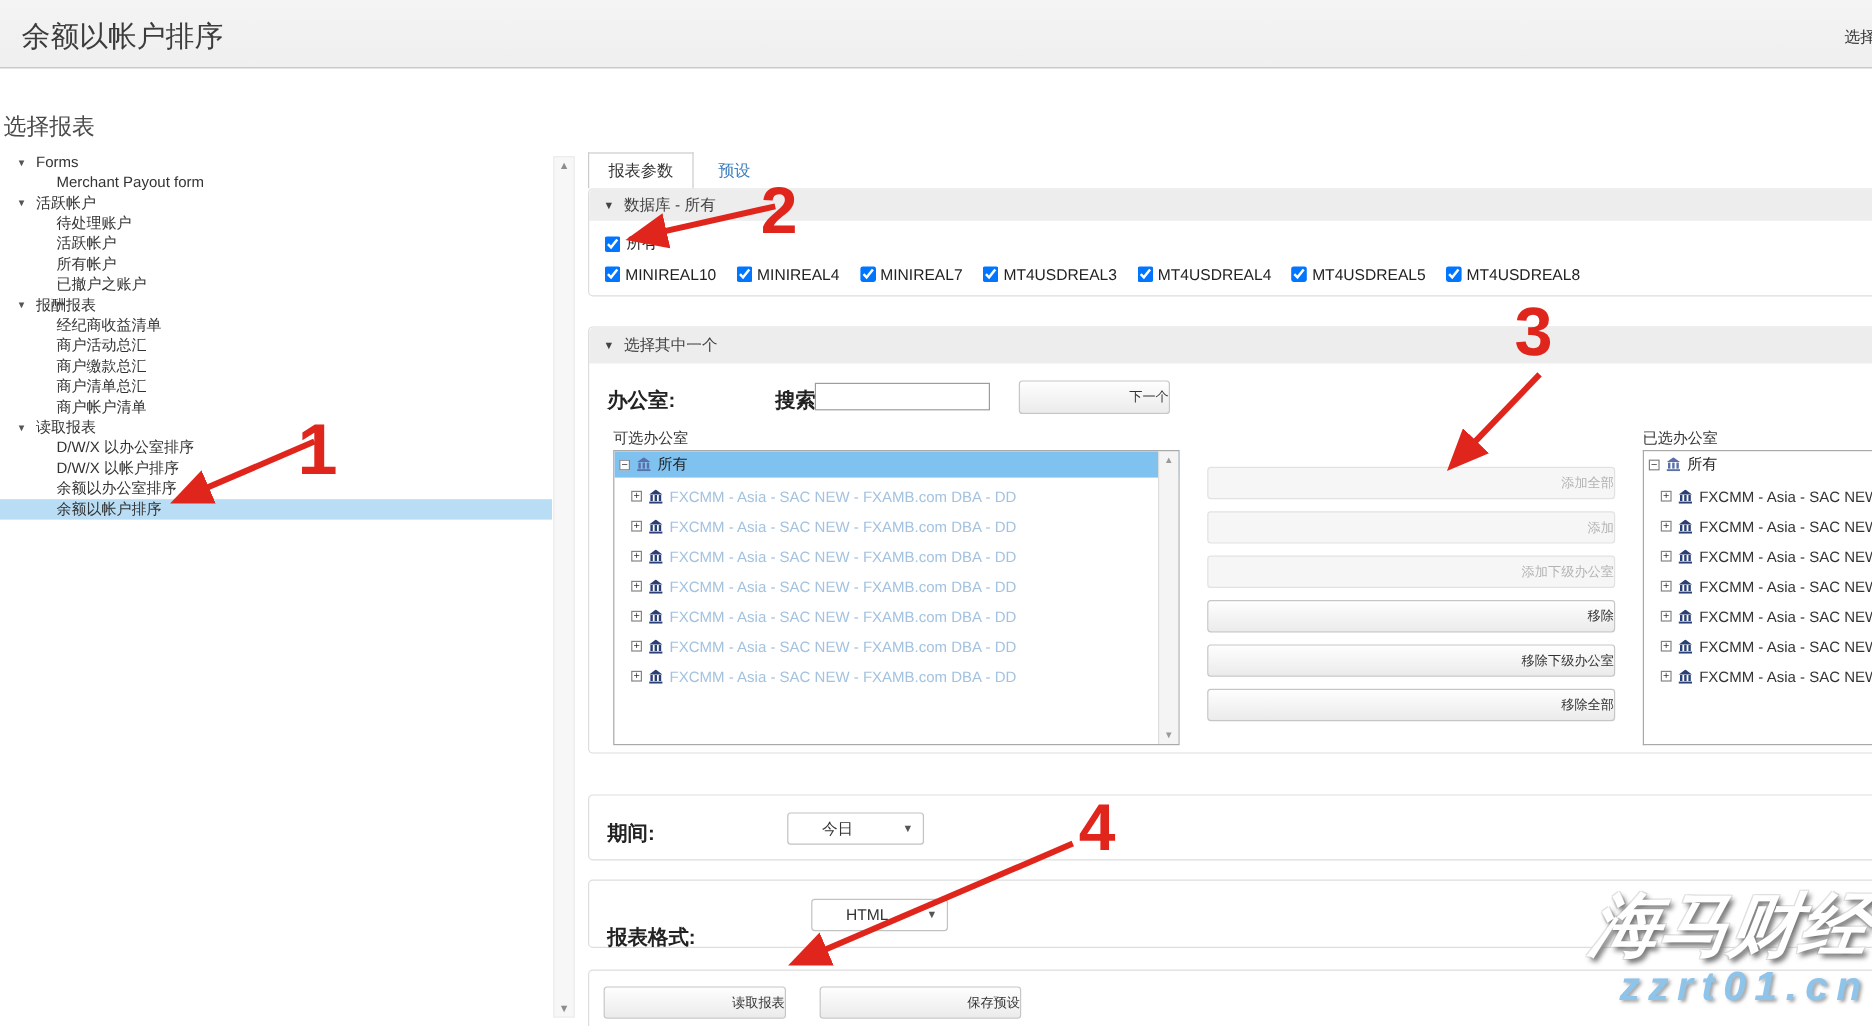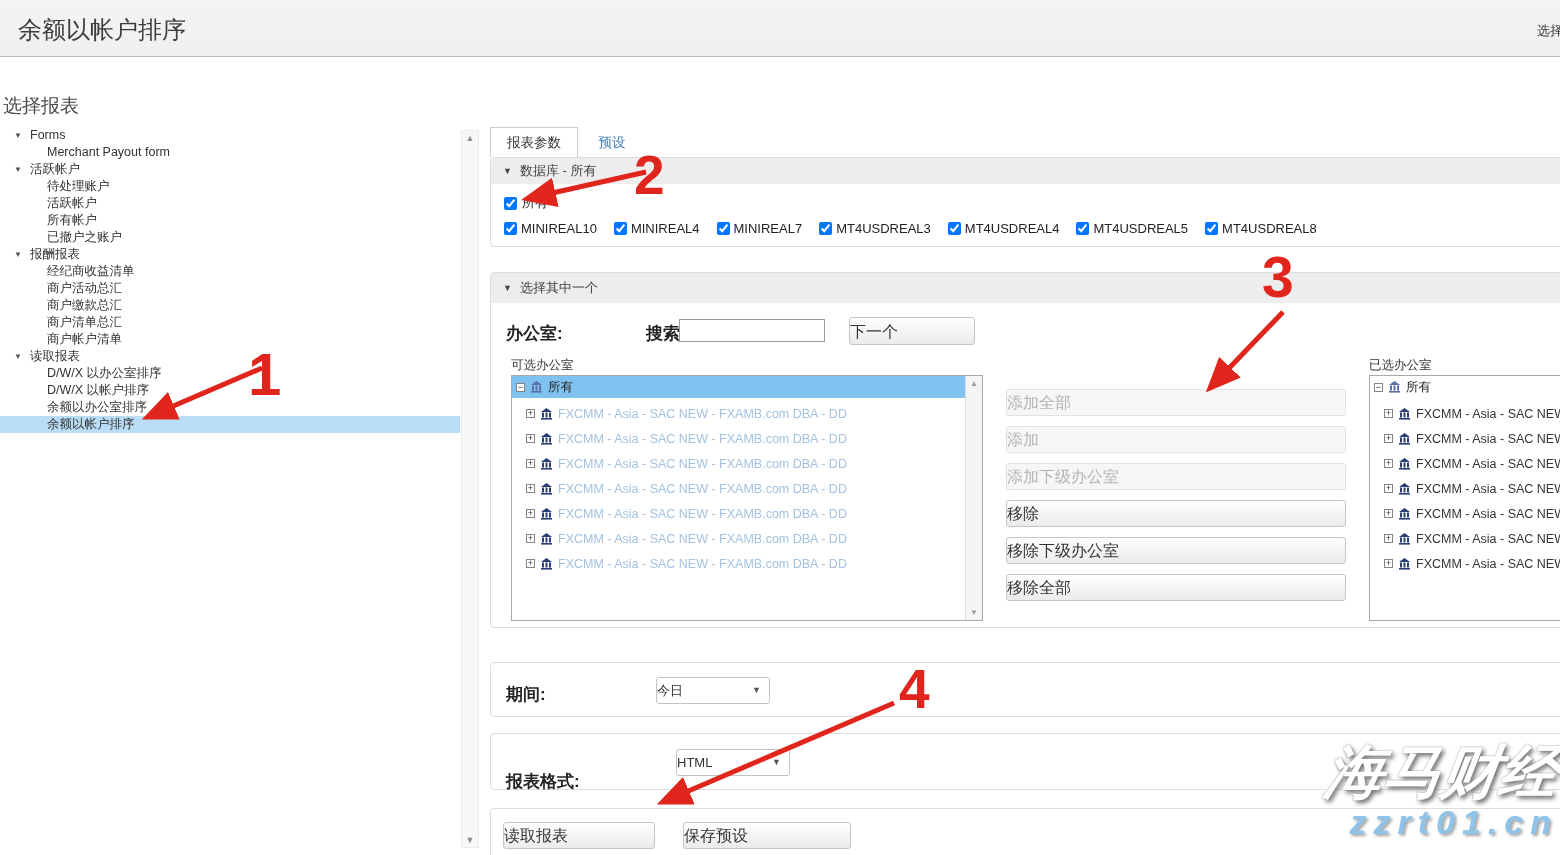--- a/index.html
+++ b/index.html
@@ -49,21 +49,21 @@
 
   .sect-choose { top:272px; height:356px; }
   .sect-choose .sect-header { height:30px; }
 
   .lbl-b { font-size:17px; font-weight:bold; color:#222; position:absolute; }
   .lbl { font-size:12.5px; color:#333; position:absolute; }
 
   .search-input { position:absolute; left:188px; top:46px; width:146px; height:23px;
                   border:1px solid #9d9d9d; font-size:13px; padding:0 4px; }
 
-  .btn { display:inline-block; text-align:left; font-size:16px; color:#333;
+  .btn { display:inline-block; text-align:right; font-size:11px; color:#333;
          background:linear-gradient(#fefefe,#ebebeb); border:1px solid #c6c6c6; border-radius:3px;
          line-height:26px; cursor:pointer; }
   .btn.disabled { background:#f6f6f6; color:#b3b3b3; border-color:#e2e2e2; cursor:default; }
 
   .btn-next { position:absolute; left:358px; top:44px; width:126px; height:28px; line-height:27px; }
 
   .listbox { position:absolute; top:102px; height:246px; background:#fff; border:1px solid #a9a9a9; overflow:hidden; }
   .listbox.left { left:20px; width:472px; }
   .listbox.right { left:878px; width:195px; border-right:none; }
   .lrow { height:25px; display:flex; align-items:center; gap:5px; padding-left:14px;
@@ -82,21 +82,21 @@
   .inner-scroll .up { top:3px; } .inner-scroll .down { bottom:3px; }
 
   .midbtn { position:absolute; left:515px; width:340px; height:27px; }
 
   .sect-period { top:662px; height:55px; }
   .sect-format { top:733px; height:57px; }
   .sect-actions { top:808px; height:49px; border-radius:4px 4px 0 0; }
 
   .selectbox { position:absolute; left:165px; width:114px; height:27px; background:#fff;
                border:1px solid #c2c2c2; border-radius:3px; font-size:13px; color:#333;
-               line-height:25px; padding-left:0; cursor:pointer; }
+               line-height:25px; padding-left:28px; cursor:pointer; }
   .selectbox .caret { position:absolute; right:8px; top:0; font-size:9px; color:#555; line-height:25px; }
 
   .btn-load { position:absolute; left:12px;  top:13px; width:152px; height:27px; }
   .btn-save { position:absolute; left:192px; top:13px; width:168px; height:27px; }
 
   
   .wm { position:absolute; right:0; top:743px; width:300px; text-align:right; padding-right:2px; pointer-events:none; z-index:40; }
   .wm-cn { font-size:58px; font-weight:bold; font-style:italic; color:#fff; transform:skewX(-8deg);
            text-shadow:3px 3px 4px rgba(110,110,110,.95), -1px -1px 0 #e2e2e2, 1px -1px 0 #e2e2e2,
                        -1px 1px 0 #e2e2e2, 1px 1px 0 #e2e2e2; line-height:1.0; }

